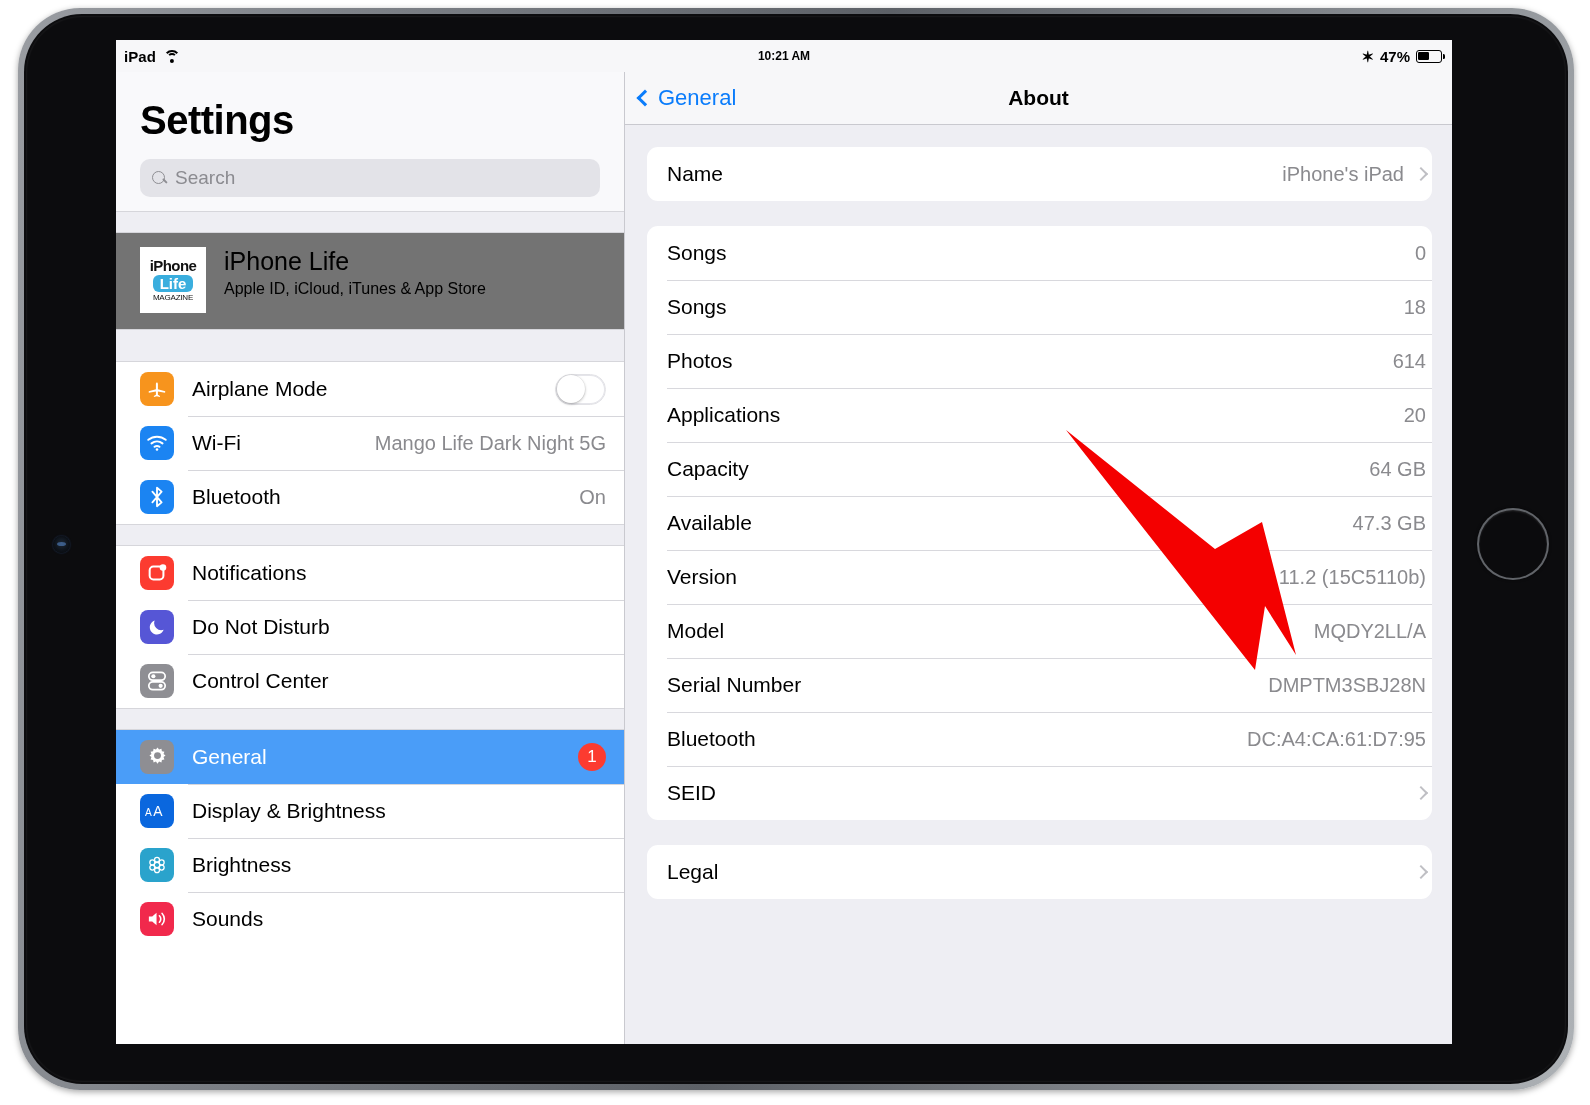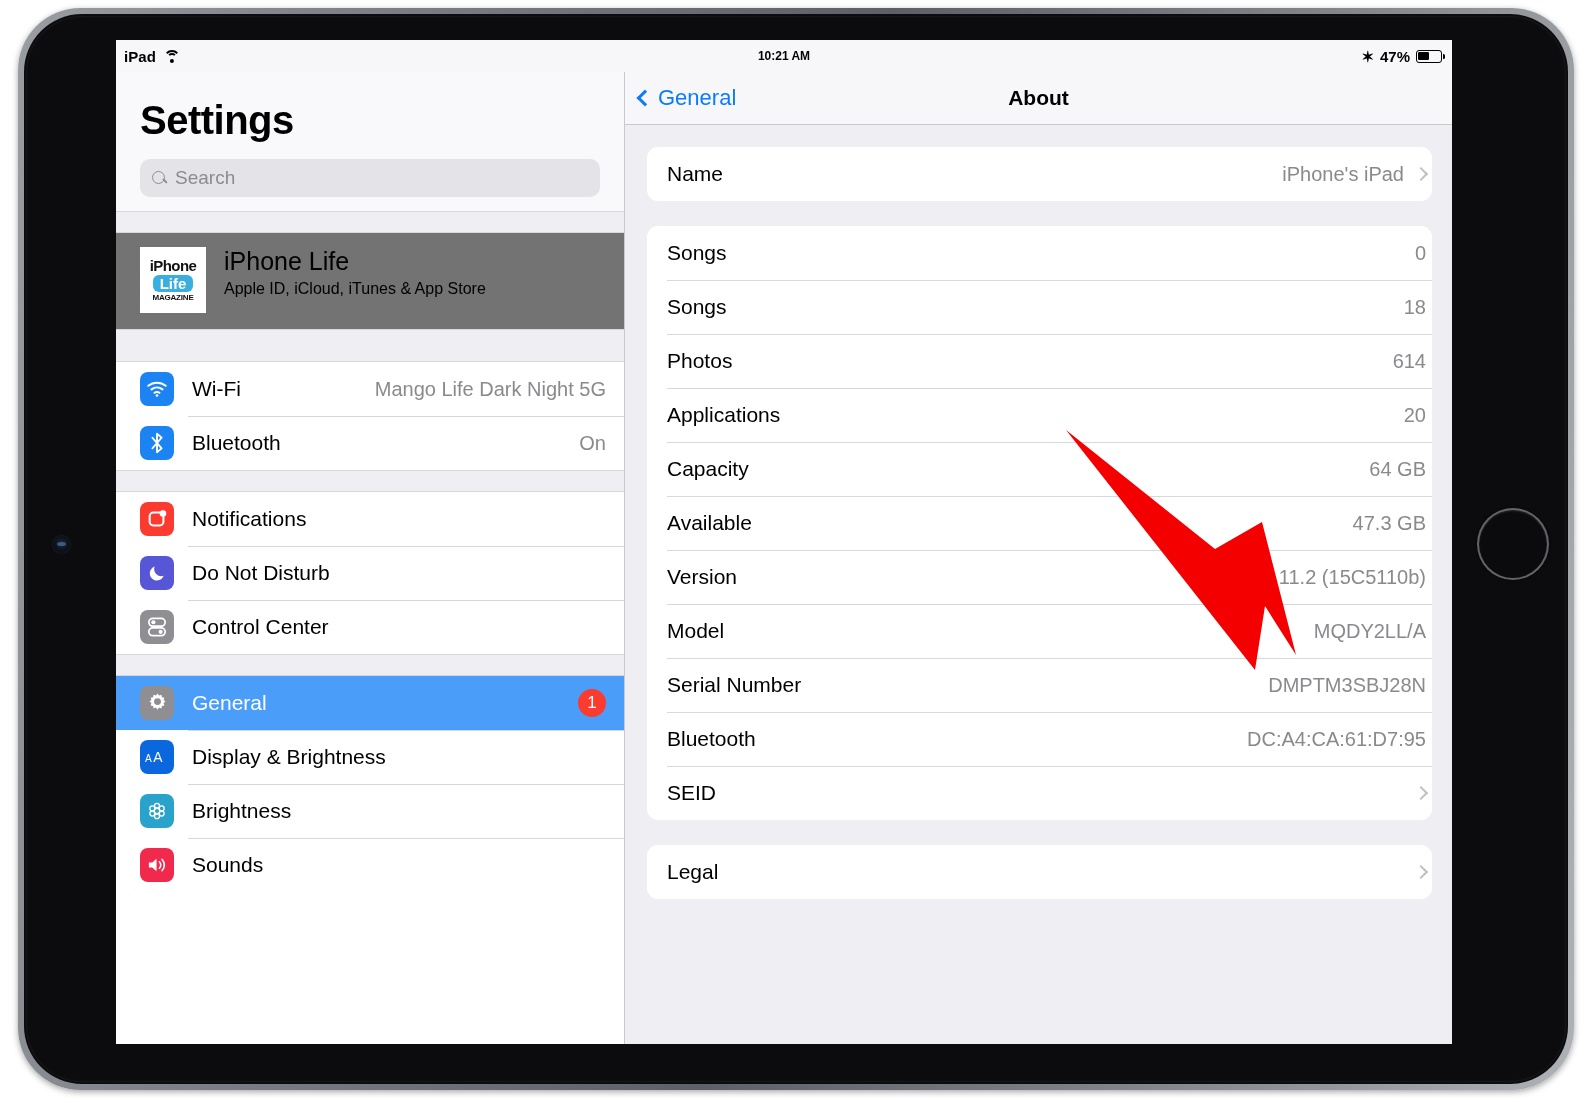--- a/index.html
+++ b/index.html
@@ -121,21 +121,21 @@
   .gap.tall { height: 33px; }
 
   .acct-row { display:flex; align-items:flex-start; gap:18px; padding: 14px 24px; background:#737373; height:96px;}
   .acct-logo {
     width: 66px; height: 66px; flex:0 0 auto;
     display:flex; flex-direction:column; align-items:center; justify-content:center;
     background:#fff; line-height:1;
   }
   .acct-logo .l1 { font-size:15px; font-weight:bold; letter-spacing:-.6px; color:#111; position:relative;}
   .acct-logo .l2 { margin:2px 0; background:#3aaede; color:#fff; font-size:15px; font-weight:bold; border-radius:6px; padding:1px 7px;}
-  .acct-logo .l3 { font-size:8px; font-weight:bold; letter-spacing:-.2px; color:#111;}
+  .acct-logo .l3 { font-size:8px; font-weight:normal; letter-spacing:-.2px; color:#111;}
   .acct-txt .n1 { font-size:25px; color:#000; }
   .acct-txt .n2 { font-size:16px; color:#000; margin-top:4px;}
 
   .srow {
     display:flex; align-items:center; height: 54px; padding: 0 18px 0 24px;
     background:#fff; position:relative; gap: 18px;
   }
   .srow + .srow::before {
     content:""; position:absolute; left:72px; right:0; top:0; height:1px; background:#d6d6db;
   }
@@ -240,20 +240,31 @@
           <div class="acct-txt">
             <div class="n1">iPhone Life</div>
             <div class="n2">Apple ID, iCloud, iTunes &amp; App Store</div>
           </div>
         </div>
 
         <div class="gap tall"></div>
 
         <div>
           <div class="srow">
+            <span class="ico" style="background:#f7941d;">
+              <svg width="22" height="22" viewBox="0 0 24 24" fill="#fff">
+                  <path d="M21 14.5l-8-2.2V6.6c0-.9-.5-1.6-1.1-1.6s-1.1.7-1.1 1.6v5.7L3 14.5v1.7l7.8-1.6v3.6l-2.2 1.3v1.2l3.3-.8 3.3.8v-1.2l-2.2-1.3v-3.6l7.8 1.6z"></path>
+                </svg>
+            </span>
+            <span class="srow-label">Airplane Mode</span>
+            <span class="toggle">
+                <span class="knob"></span>
+              </span>
+          </div>
+          <div class="srow">
             <span class="ico" style="background:#1b84f2;">
               <svg width="22" height="18" viewBox="0 0 24 18" fill="none" stroke="#fff" stroke-width="2.2" stroke-linecap="round">
                 <path d="M2.5 5.5a15 15 0 0119 0"></path>
                   <path d="M6 9.4a10 10 0 0112 0"></path>
                   <path d="M9.3 13.1a5 5 0 015.4 0"></path>
                 <circle cx="12" cy="16" r="1.4" fill="#fff" stroke="none"></circle>
               </svg>
             </span>
             <span class="srow-label">Wi-Fi</span>
             <span class="srow-value">Mango Life Dark Night 5G</span>

